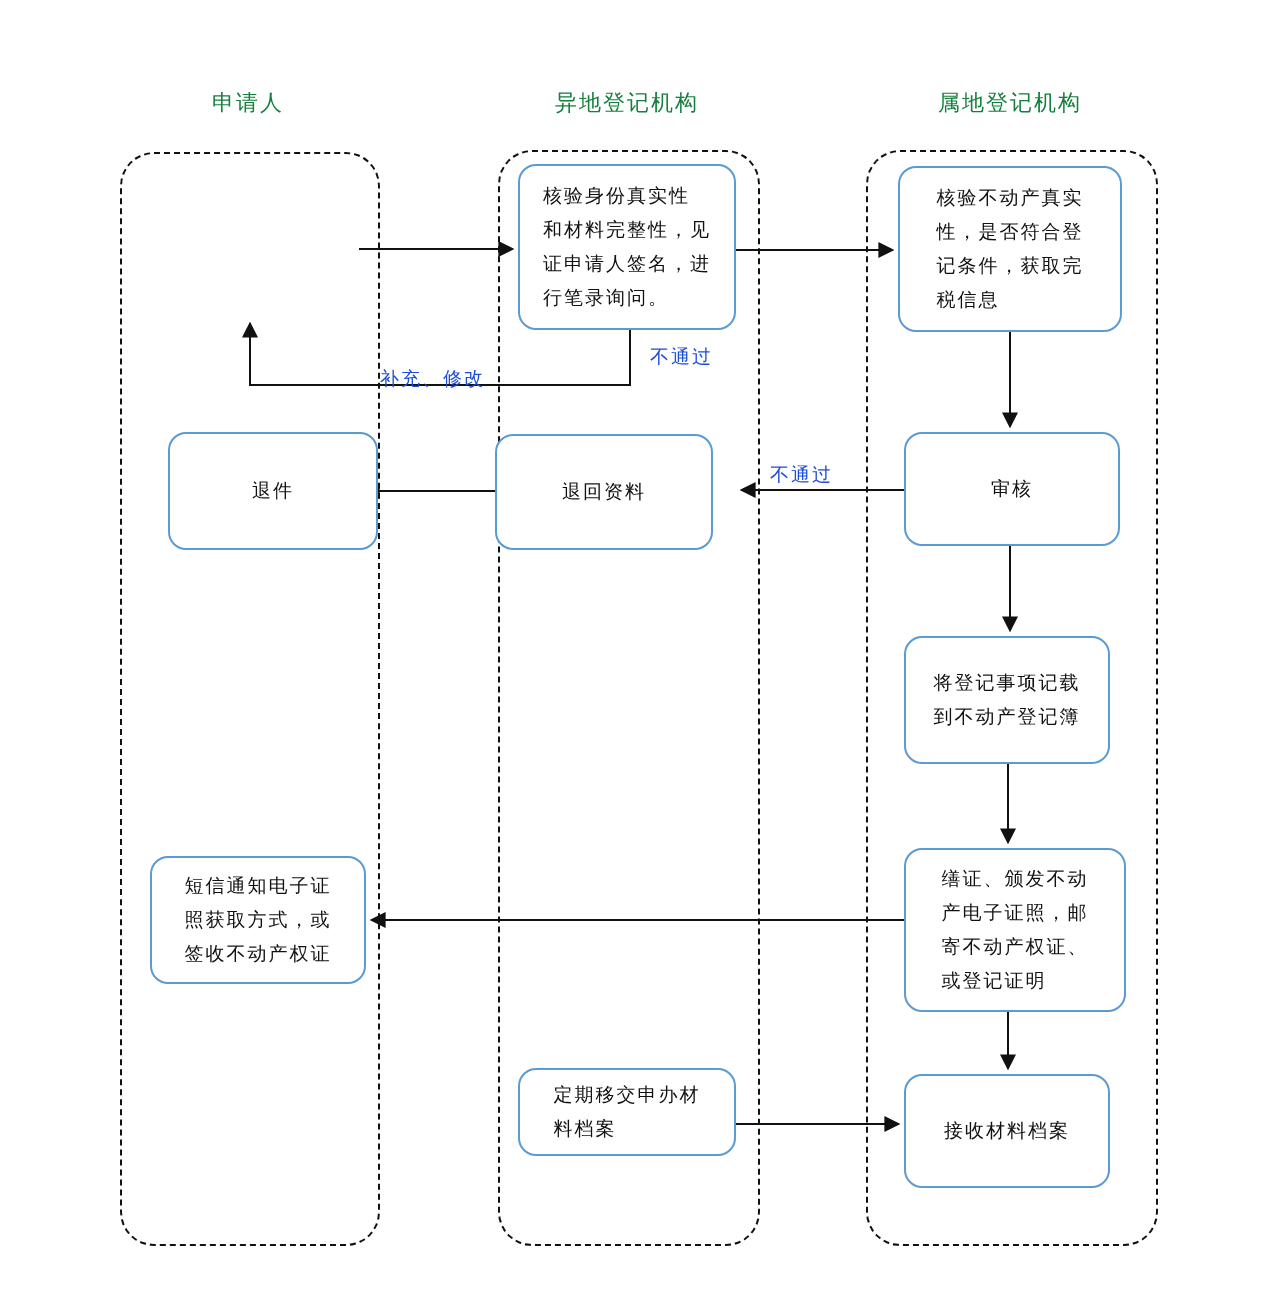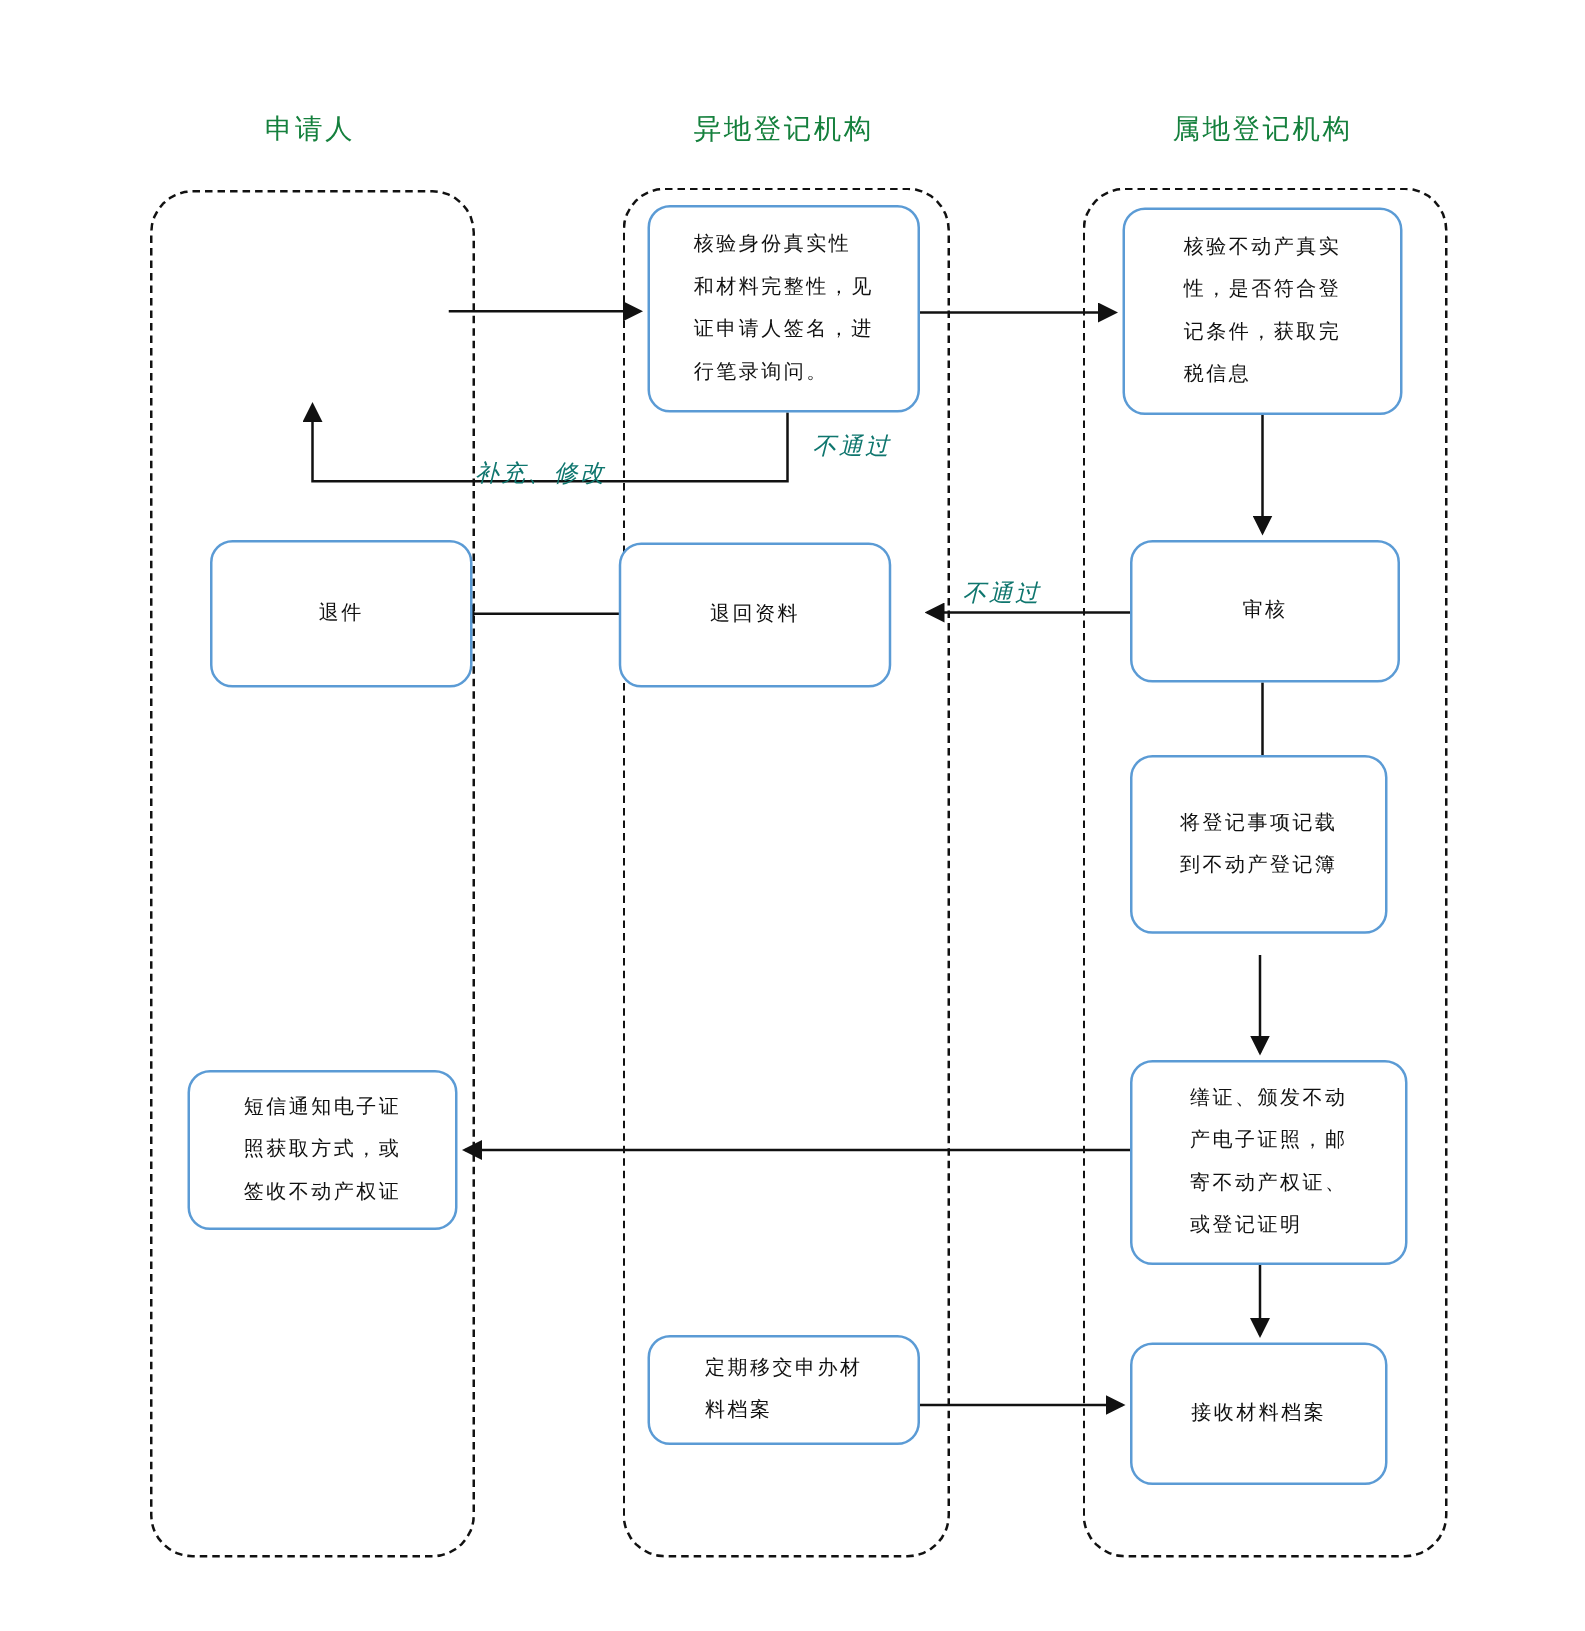--- a/index.html
+++ b/index.html
@@ -24,39 +24,38 @@
   .node{
     position:absolute;
     border:2px solid #5b9bd5;
     border-radius:18px;
     background:#ffffff;
     display:flex;
     align-items:center;
     justify-content:center;
     box-sizing:border-box;
     color:#111111;
-    font-size:16px;
+    font-size:19px;
     line-height:34px;
     letter-spacing:2px;
   }
   .node .node-text{
     white-space:pre-line;
     padding:6px 14px;
   }
   .node.center .node-text{text-align:center;}
   .node.left .node-text{text-align:left;}
   .edge-label{
     position:absolute;
     font-size:19px;
     letter-spacing:2px;
-    color:#0f766e;
+    color:#1d4ed8;
     background:#ffffff;
     padding:0 2px;
     white-space:nowrap;
-    font-style:italic;
   }
   svg.arrows{position:absolute;left:0;top:0;pointer-events:none;}
   svg.arrows polyline, svg.arrows line{
     fill:none;stroke:#111111;stroke-width:2;
   }
 </style>
 </head>
 <body>
 
 <div class="canvas">
@@ -117,21 +116,21 @@
 
   <div class="node left" style="left:898px;top:166px;width:224px;height:166px;">
     <div class="node-text">核验不动产真实
 性，是否符合登
 记条件，获取完
 税信息</div>
   </div>
   <div class="node center" style="left:904px;top:432px;width:216px;height:114px;">
     <div class="node-text">审核</div>
   </div>
-  <div class="node left" style="left:904px;top:604px;width:206px;height:143px;">
+  <div class="node left" style="left:904px;top:636px;width:206px;height:128px;">
     <div class="node-text">将登记事项记载
 到不动产登记簿</div>
   </div>
   <div class="node left" style="left:904px;top:848px;width:222px;height:164px;align-items:center;">
     <div class="node-text">缮证、颁发不动
 产电子证照，邮
 寄不动产权证、
 或登记证明</div>
   </div>
   <div class="node center" style="left:904px;top:1074px;width:206px;height:114px;">

